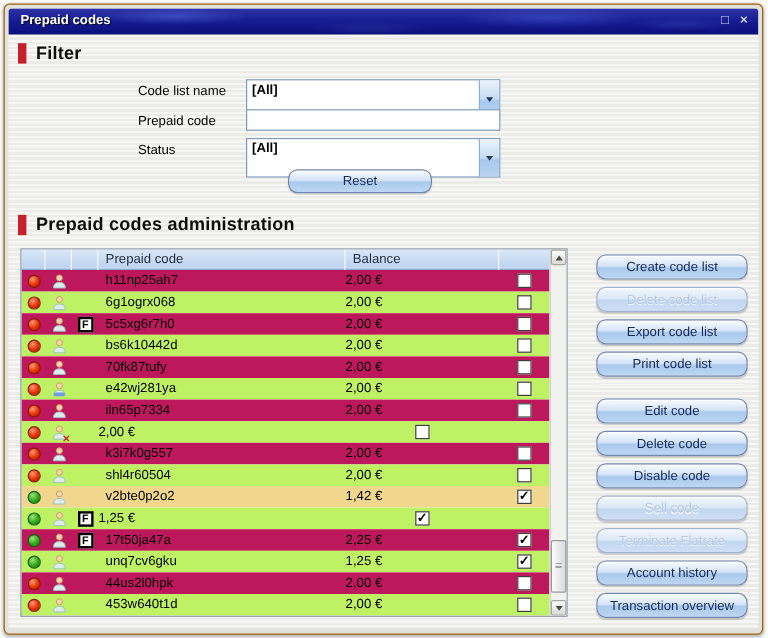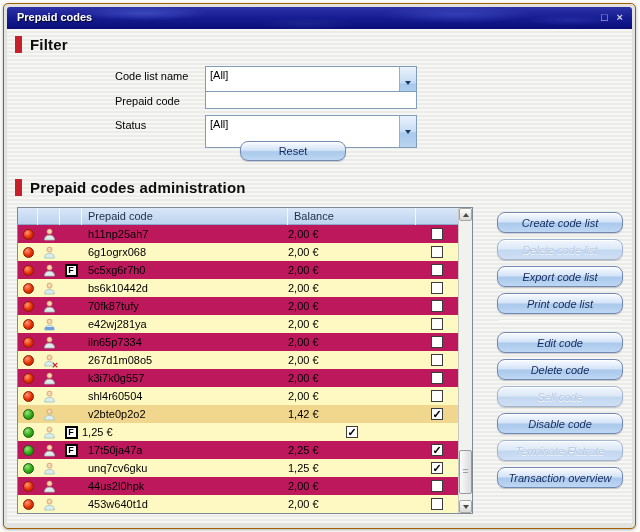--- a/index.html
+++ b/index.html
@@ -46,21 +46,21 @@
   
   .sect { position:absolute; left:8px; display:flex; gap:8px; }
   .sect .bar { width:7px; height:17px; background:#c4212b; }
   .sect .txt { font-size:15px; font-weight:bold; color:#0d0d0d; letter-spacing:.2px; }
   #filter-heading { top:7px; }
   #admin-heading  { top:150px; }
   
   .f-label { position:absolute; left:108px; font-size:11px; color:#000; }
   .f-field {
     position:absolute; left:198px; width:212px; height:33px;
-    background:#fff; border:1px solid #7f9db9;
+    background:#fff; border:1px solid #7f9db9;font-weight:bold;
   }
   .combo-value { position:absolute; left:4px; top:2px; font-size:11px; color:#000; }
   .combo-btn {
     position:absolute; right:0; top:0; bottom:0; width:17px;
     background:linear-gradient(180deg,#ebf3fc 0%,#c6dcf5 50%,#a7c8ee 55%,#bad4f1 100%);
     border-left:1px solid #93aed0;
     display:flex; align-items:center; justify-content:center;
   }
   .arrow-down { width:0; height:0; border-left:3px solid transparent; border-right:3px solid transparent; border-top:4px solid #1d3a60; }
   .text-input {
@@ -76,21 +76,21 @@
     box-shadow:inset 0 1px 0 #ffffff, 0 1px 1px rgba(0,0,0,.18);
     font-size:11px; color:#142a5e;
     display:flex; align-items:center; justify-content:center;
     cursor:default; white-space:nowrap;
   }
   .xbtn.disabled {
     color:#b7c8e4; text-shadow:0 1px 0 #f4f8fd;
     border-color:#a2b4d2;
     background:linear-gradient(180deg,#f1f6fc 0%,#dde9f7 46%,#c2d7f0 54%,#cfdff4 100%);
   }
-  #reset-button { position:absolute; left:233px; top:112px; width:106px; height:20px; }
+  #reset-button { position:absolute; left:233px; top:112px; width:120px; height:20px; }
   
   #table {
     position:absolute; left:10px; top:178px; width:456px; height:307px;
     background:#fff; border:1px solid #808a98;
   }
   .thead {
     position:absolute; left:0; top:0; right:14px; height:17px;
     display:grid; grid-template-columns:20px 22px 22px 206px 128px 42px;
     background:linear-gradient(180deg,#d9e7f8 0%,#bdd3ef 100%);
     border-bottom:1px solid #8aa8cd;
@@ -98,21 +98,21 @@
   .thc {
     font-size:11px; color:#1e2e46; padding:2px 0 0 6px;
     border-right:1px solid #f4f9ff; overflow:hidden;
   }
   #table-body { position:absolute; left:0; top:17px; right:14px; bottom:0; overflow:hidden; }
   .trow {
     display:grid; grid-template-columns:20px 22px 22px 206px 128px 42px;
     height:18px; align-items:center; font-size:11px; color:#000;
   }
   .trow.odd  { background:#be185d; }
-  .trow.even { background:#fef9c3; }
+  .trow.even { background:#bef264; }
   .trow.selected { background:#f1d78d; }
   .c-status, .c-user, .c-flat, .c-sold { display:flex; align-items:center; justify-content:center; height:100%; }
   .circle { width:11px; height:11px; border-radius:50%; }
   .circle.red {
     background:radial-gradient(circle at 35% 30%, #ff9a78, #e63100 55%, #a81c00);
     border:1px solid #8c1a06;
   }
   .circle.green {
     background:radial-gradient(circle at 35% 30%, #9ce57c, #2fa818 55%, #177a0a);
     border:1px solid #135f0c;
@@ -151,21 +151,21 @@
     position:absolute; left:0; top:242px; width:13px; height:44px;
     background:linear-gradient(90deg,#fbfbfb,#dbdbdf);
     border:1px solid #98989e; border-radius:2px;
   }
   .thumb::after {
     content:""; position:absolute; left:3px; right:3px; top:50%; margin-top:-3px; height:6px;
     background:repeating-linear-gradient(180deg,#9aa0a8 0 1px, transparent 1px 3px);
   }
   
   #button-stack { position:absolute; left:490px; top:183px; width:126px; }
-  #button-stack .xbtn { margin-bottom:6px;font-style:italic; }
+  #button-stack .xbtn { margin-bottom:6px; }
   .btn-sep { height:1px; background:#bdbdb8; border-bottom:1px solid #fafaf8; margin:4px 2px 11px 2px; }
 </style>
 </head>
 <body>
 
 <div class="window">
 
   <div class="titlebar">
     <span class="title">Prepaid codes</span>
     <span class="win-controls">
@@ -381,21 +381,20 @@
         <svg width="13" height="13" viewBox="0 0 13 13">
           <circle cx="6.5" cy="3.6" r="2.5" fill="#f6d7b4" stroke="#cf9a5e" stroke-width="0.8"></circle>
           <path d="M1.6 12 Q1.6 7.3 6.5 7.3 Q11.4 7.3 11.4 12 Z" fill="#dcedec" stroke="#9fc0bf" stroke-width="0.8"></path>
         </svg>
         <span class="overlay x-mark">✕</span>
       </span>
     </span>
     <span class="c-flat">
       
     </span>
-    <span class="c-code">267d1m08o5</span>
     <span class="c-balance">2,00 €</span>
     <span class="c-sold">
       <span class="cb"></span>
     </span>
   </div>
           <div class="trow odd">
     <span class="c-status">
       <span class="circle red"></span>
     </span>
     <span class="c-user">
@@ -583,20 +582,21 @@
     </div>
 
     <div id="button-stack">
         <div class="xbtn">Create code list</div>
         <div class="xbtn disabled">Delete code list</div>
         <div class="xbtn">Export code list</div>
         <div class="xbtn">Print code list</div>
         <div class="btn-sep"></div>
         <div class="xbtn">Edit code</div>
         <div class="xbtn">Delete code</div>
+        <div class="xbtn">Disable code</div>
         <div class="xbtn disabled">Sell code</div>
-        <div class="xbtn">Disable code</div>
         <div class="xbtn disabled">Terminate Flatrate</div>
+        <div class="xbtn">Account history</div>
         <div class="xbtn">Transaction overview</div>
       </div>
 
   </div>
 </div>
 
 </body></html>

